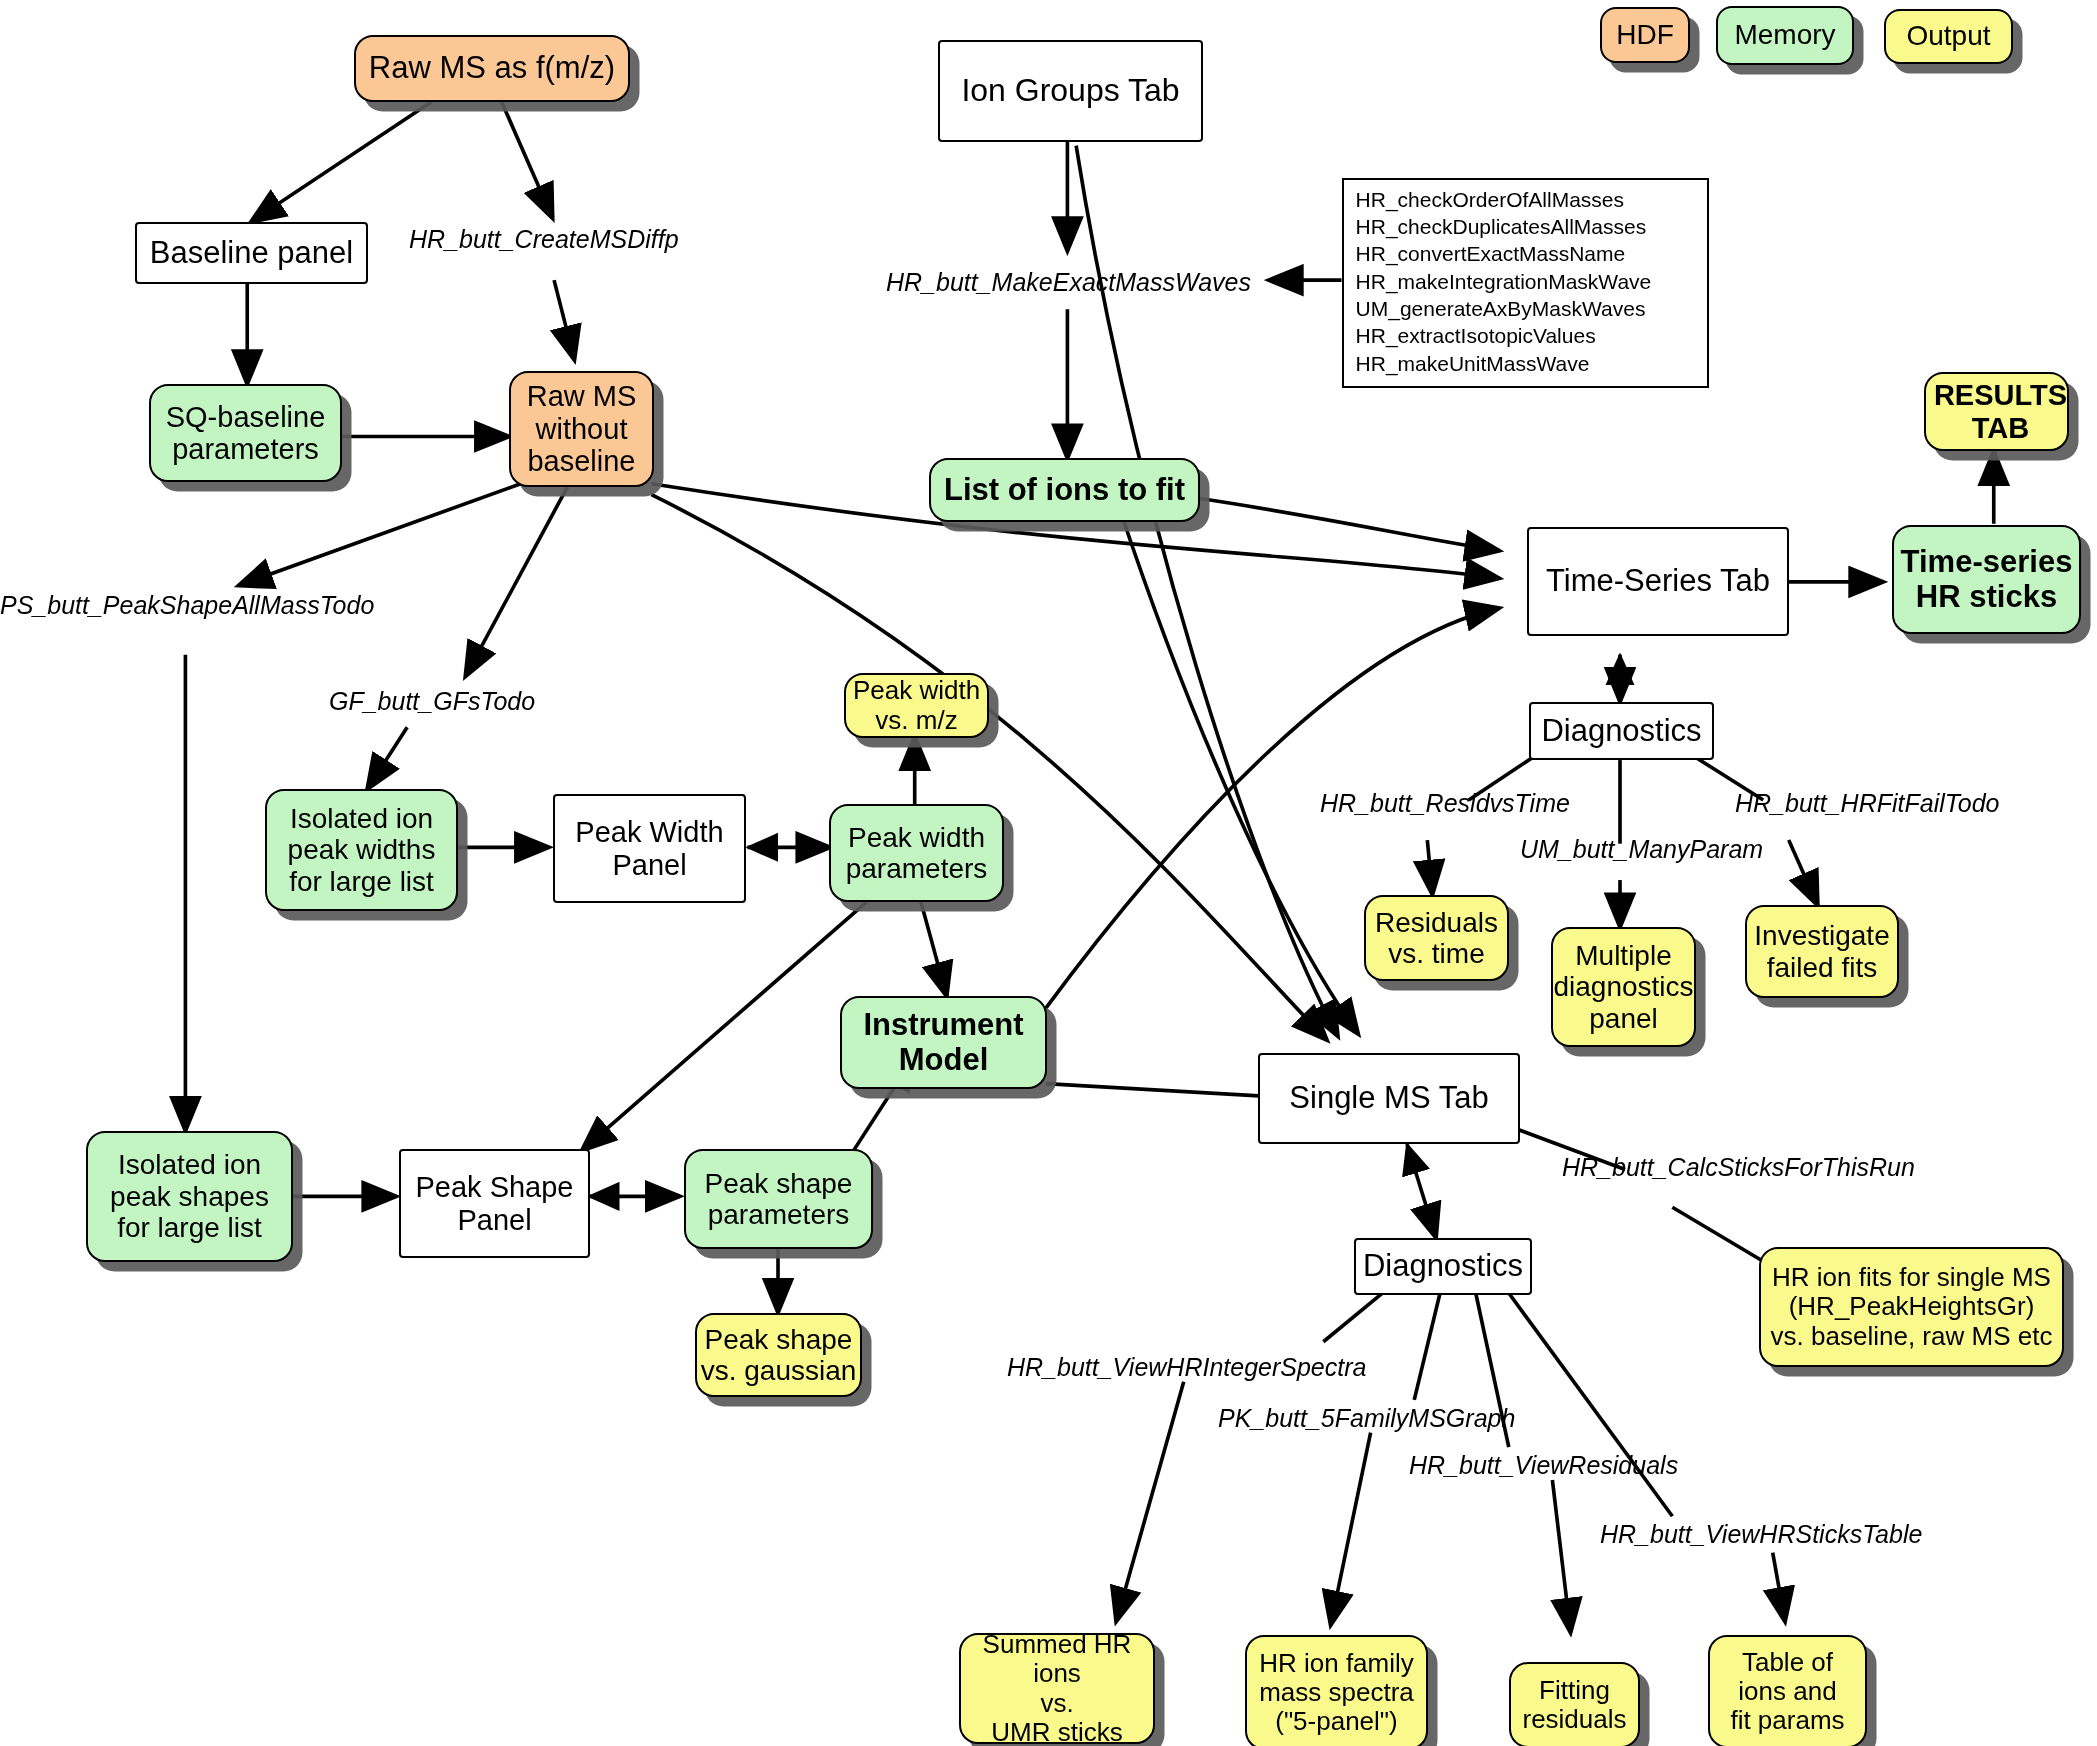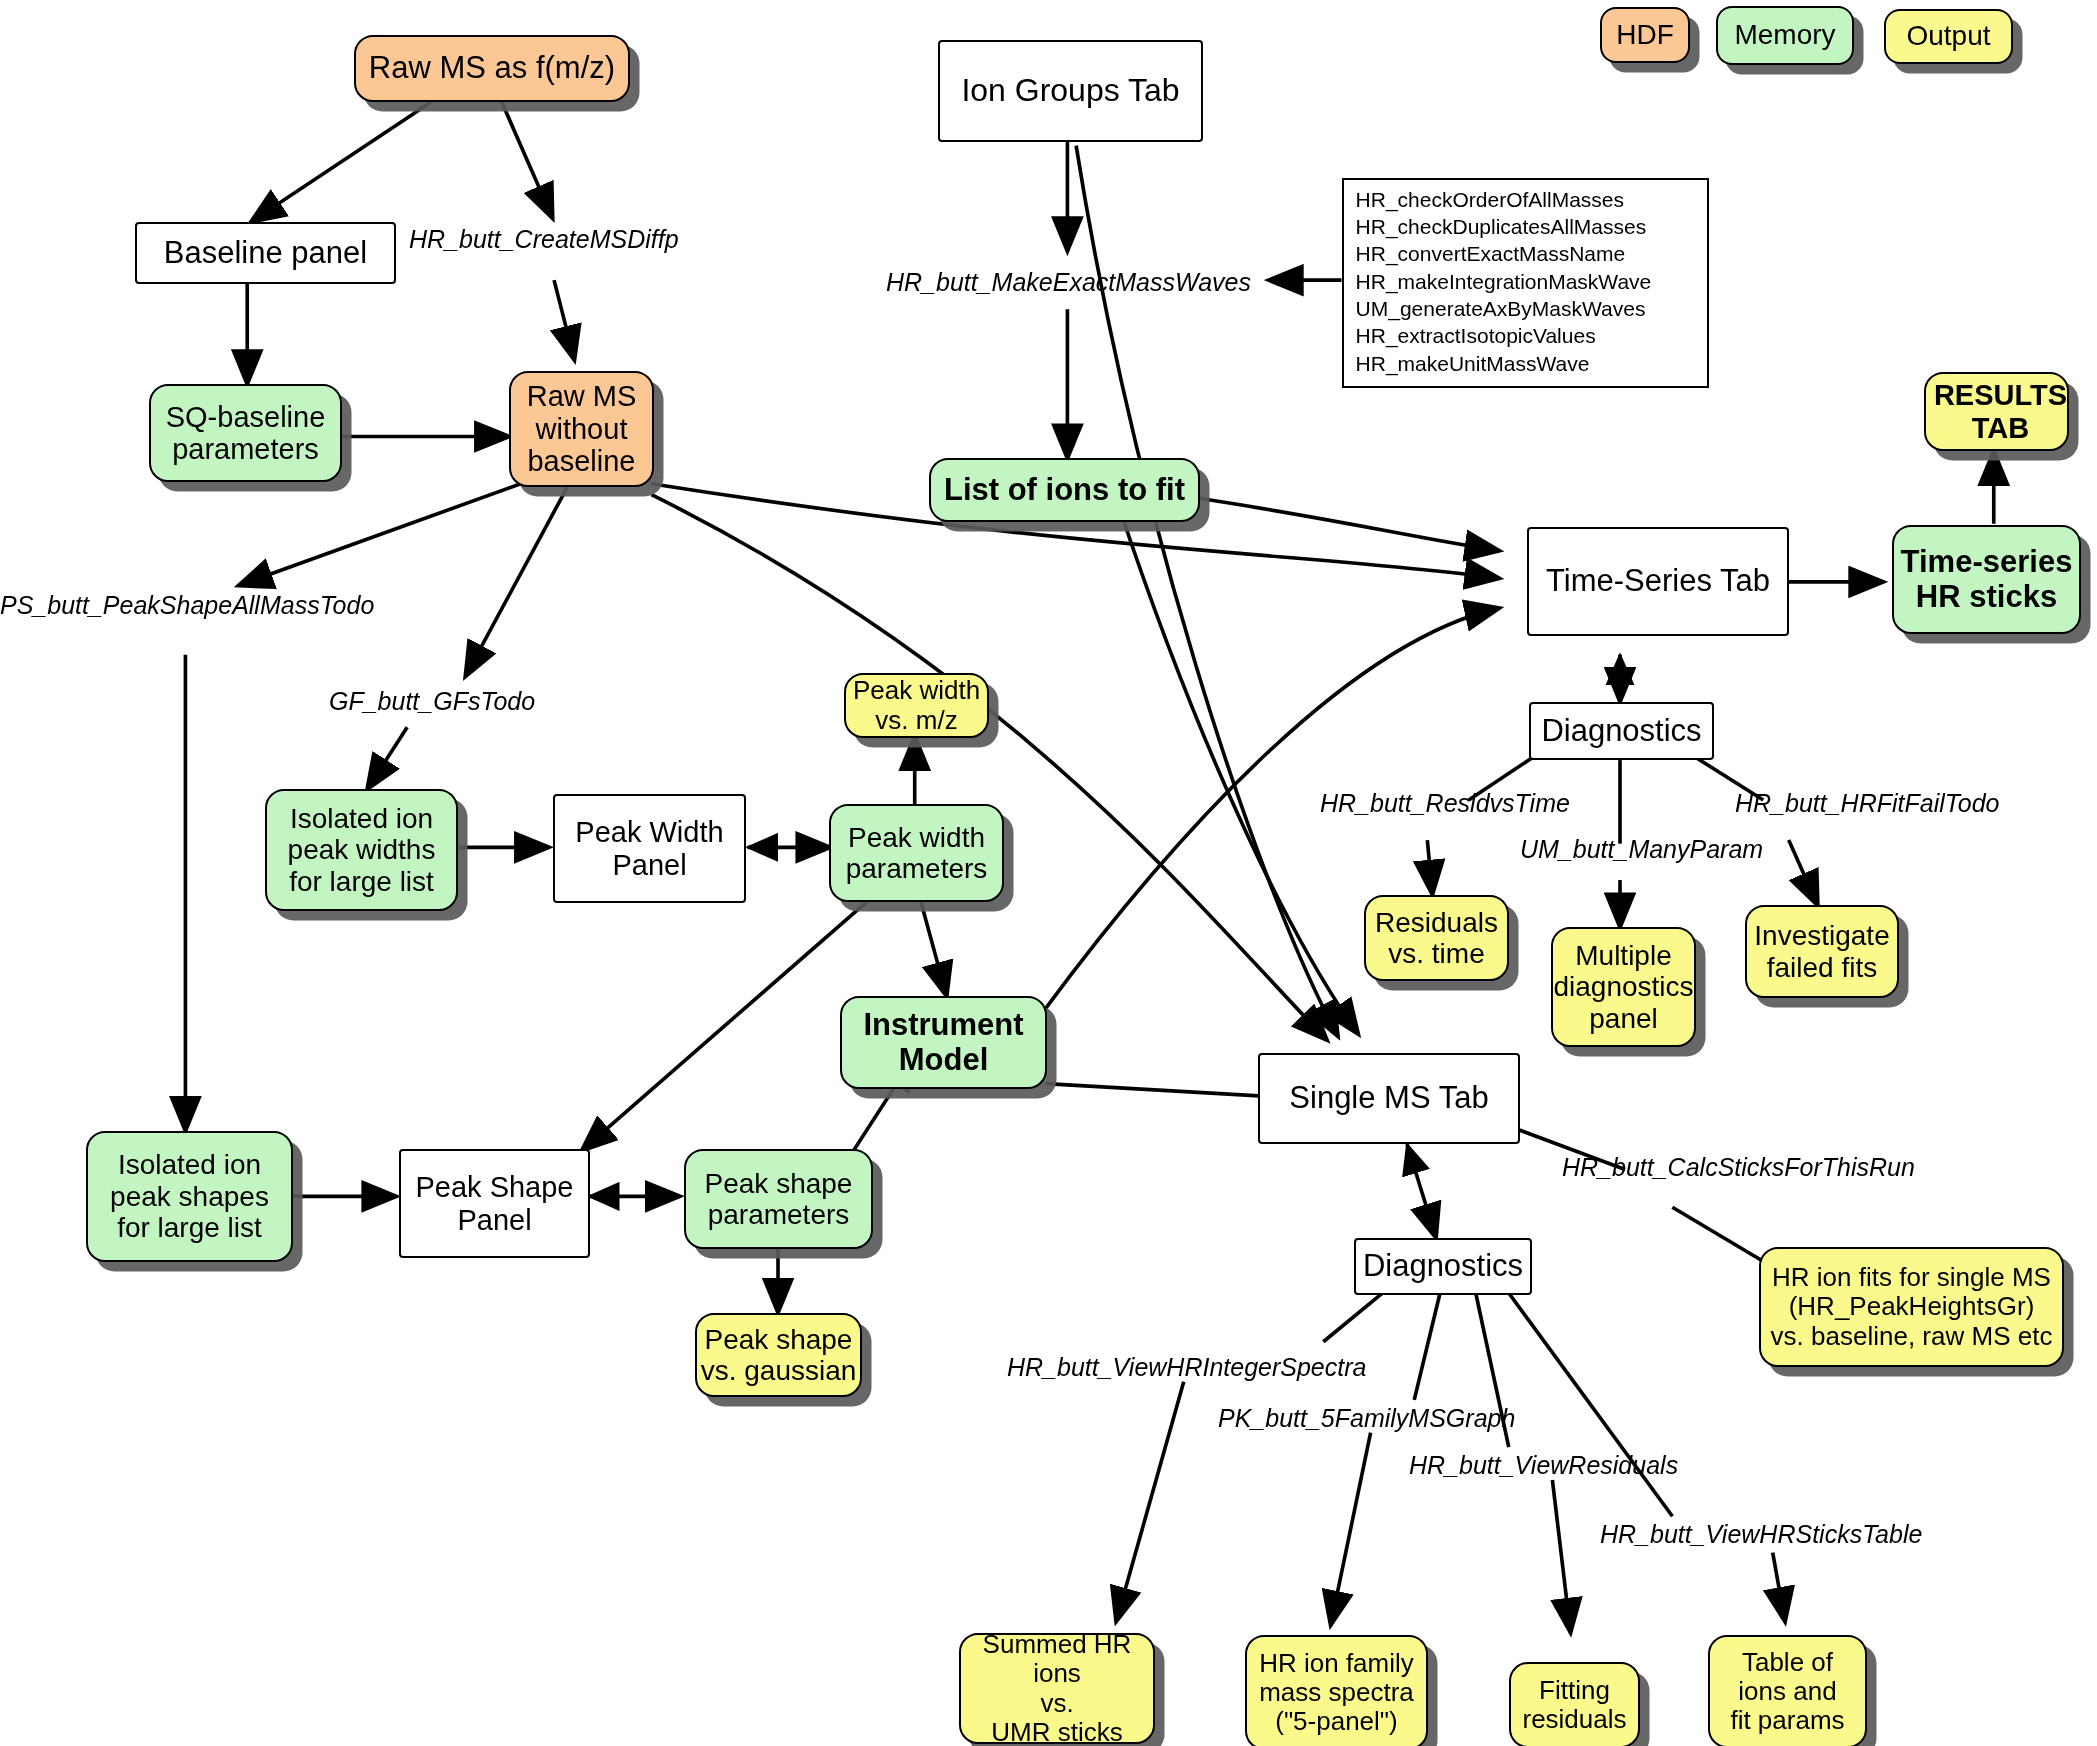--- a/index.html
+++ b/index.html
@@ -136,21 +136,21 @@
     <span>Memory</span>
   </div>
   <div class="legend-item out" style="left:1884px;top:8.7px;width:125px;height:51px;">
     <span>Output</span>
   </div>
 
   <div class="node round hdf" style="left:354px;top:35px;width:276px;height:67px;font-size:31px;">
     <span>Raw MS as f(m/z)</span>
   </div>
 
-  <div class="node rect" style="left:135px;top:222px;width:261px;height:62px;font-size:31px;">
+  <div class="node rect" style="left:135px;top:222px;width:233px;height:62px;font-size:31px;">
     <span>Baseline panel</span>
   </div>
 
   <div class="fnlabel" style="left:409px;top:225px;">HR_butt_CreateMSDiffp</div>
 
   <div class="node round mem" style="left:149px;top:384px;width:193px;height:98px;font-size:29px;white-space:pre-line;">
     <span>SQ-baseline
 parameters</span>
   </div>
 

